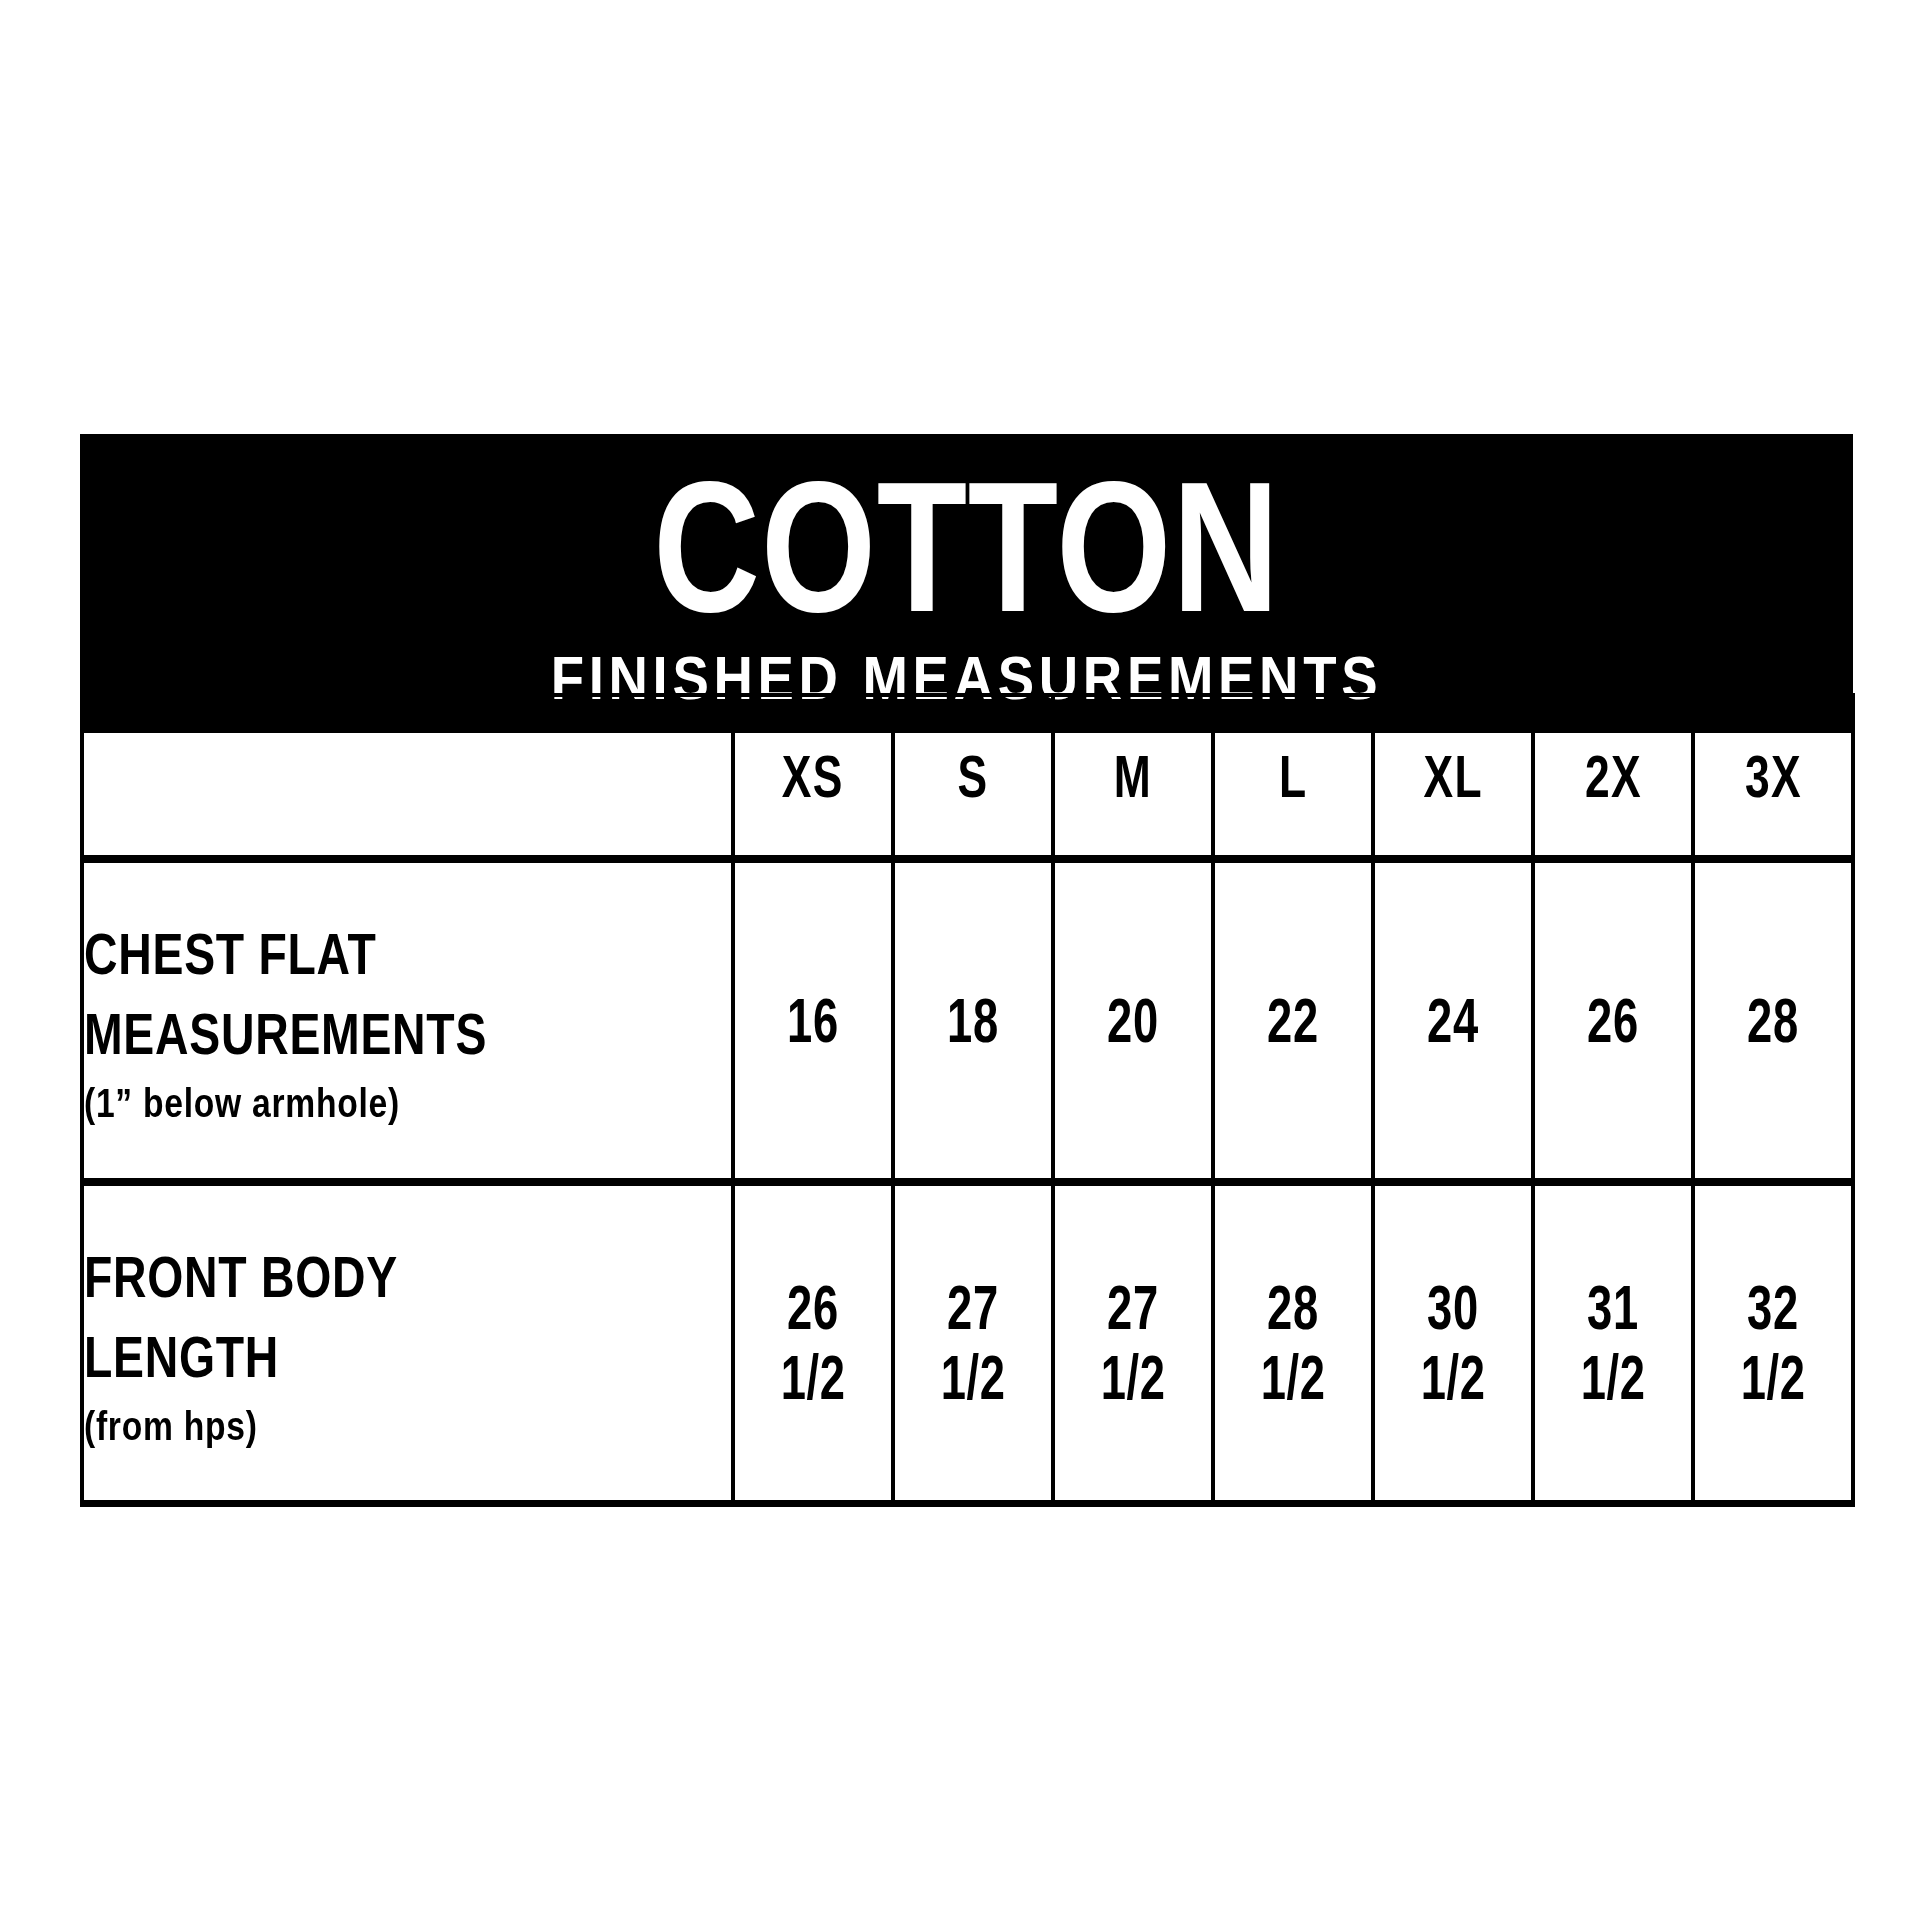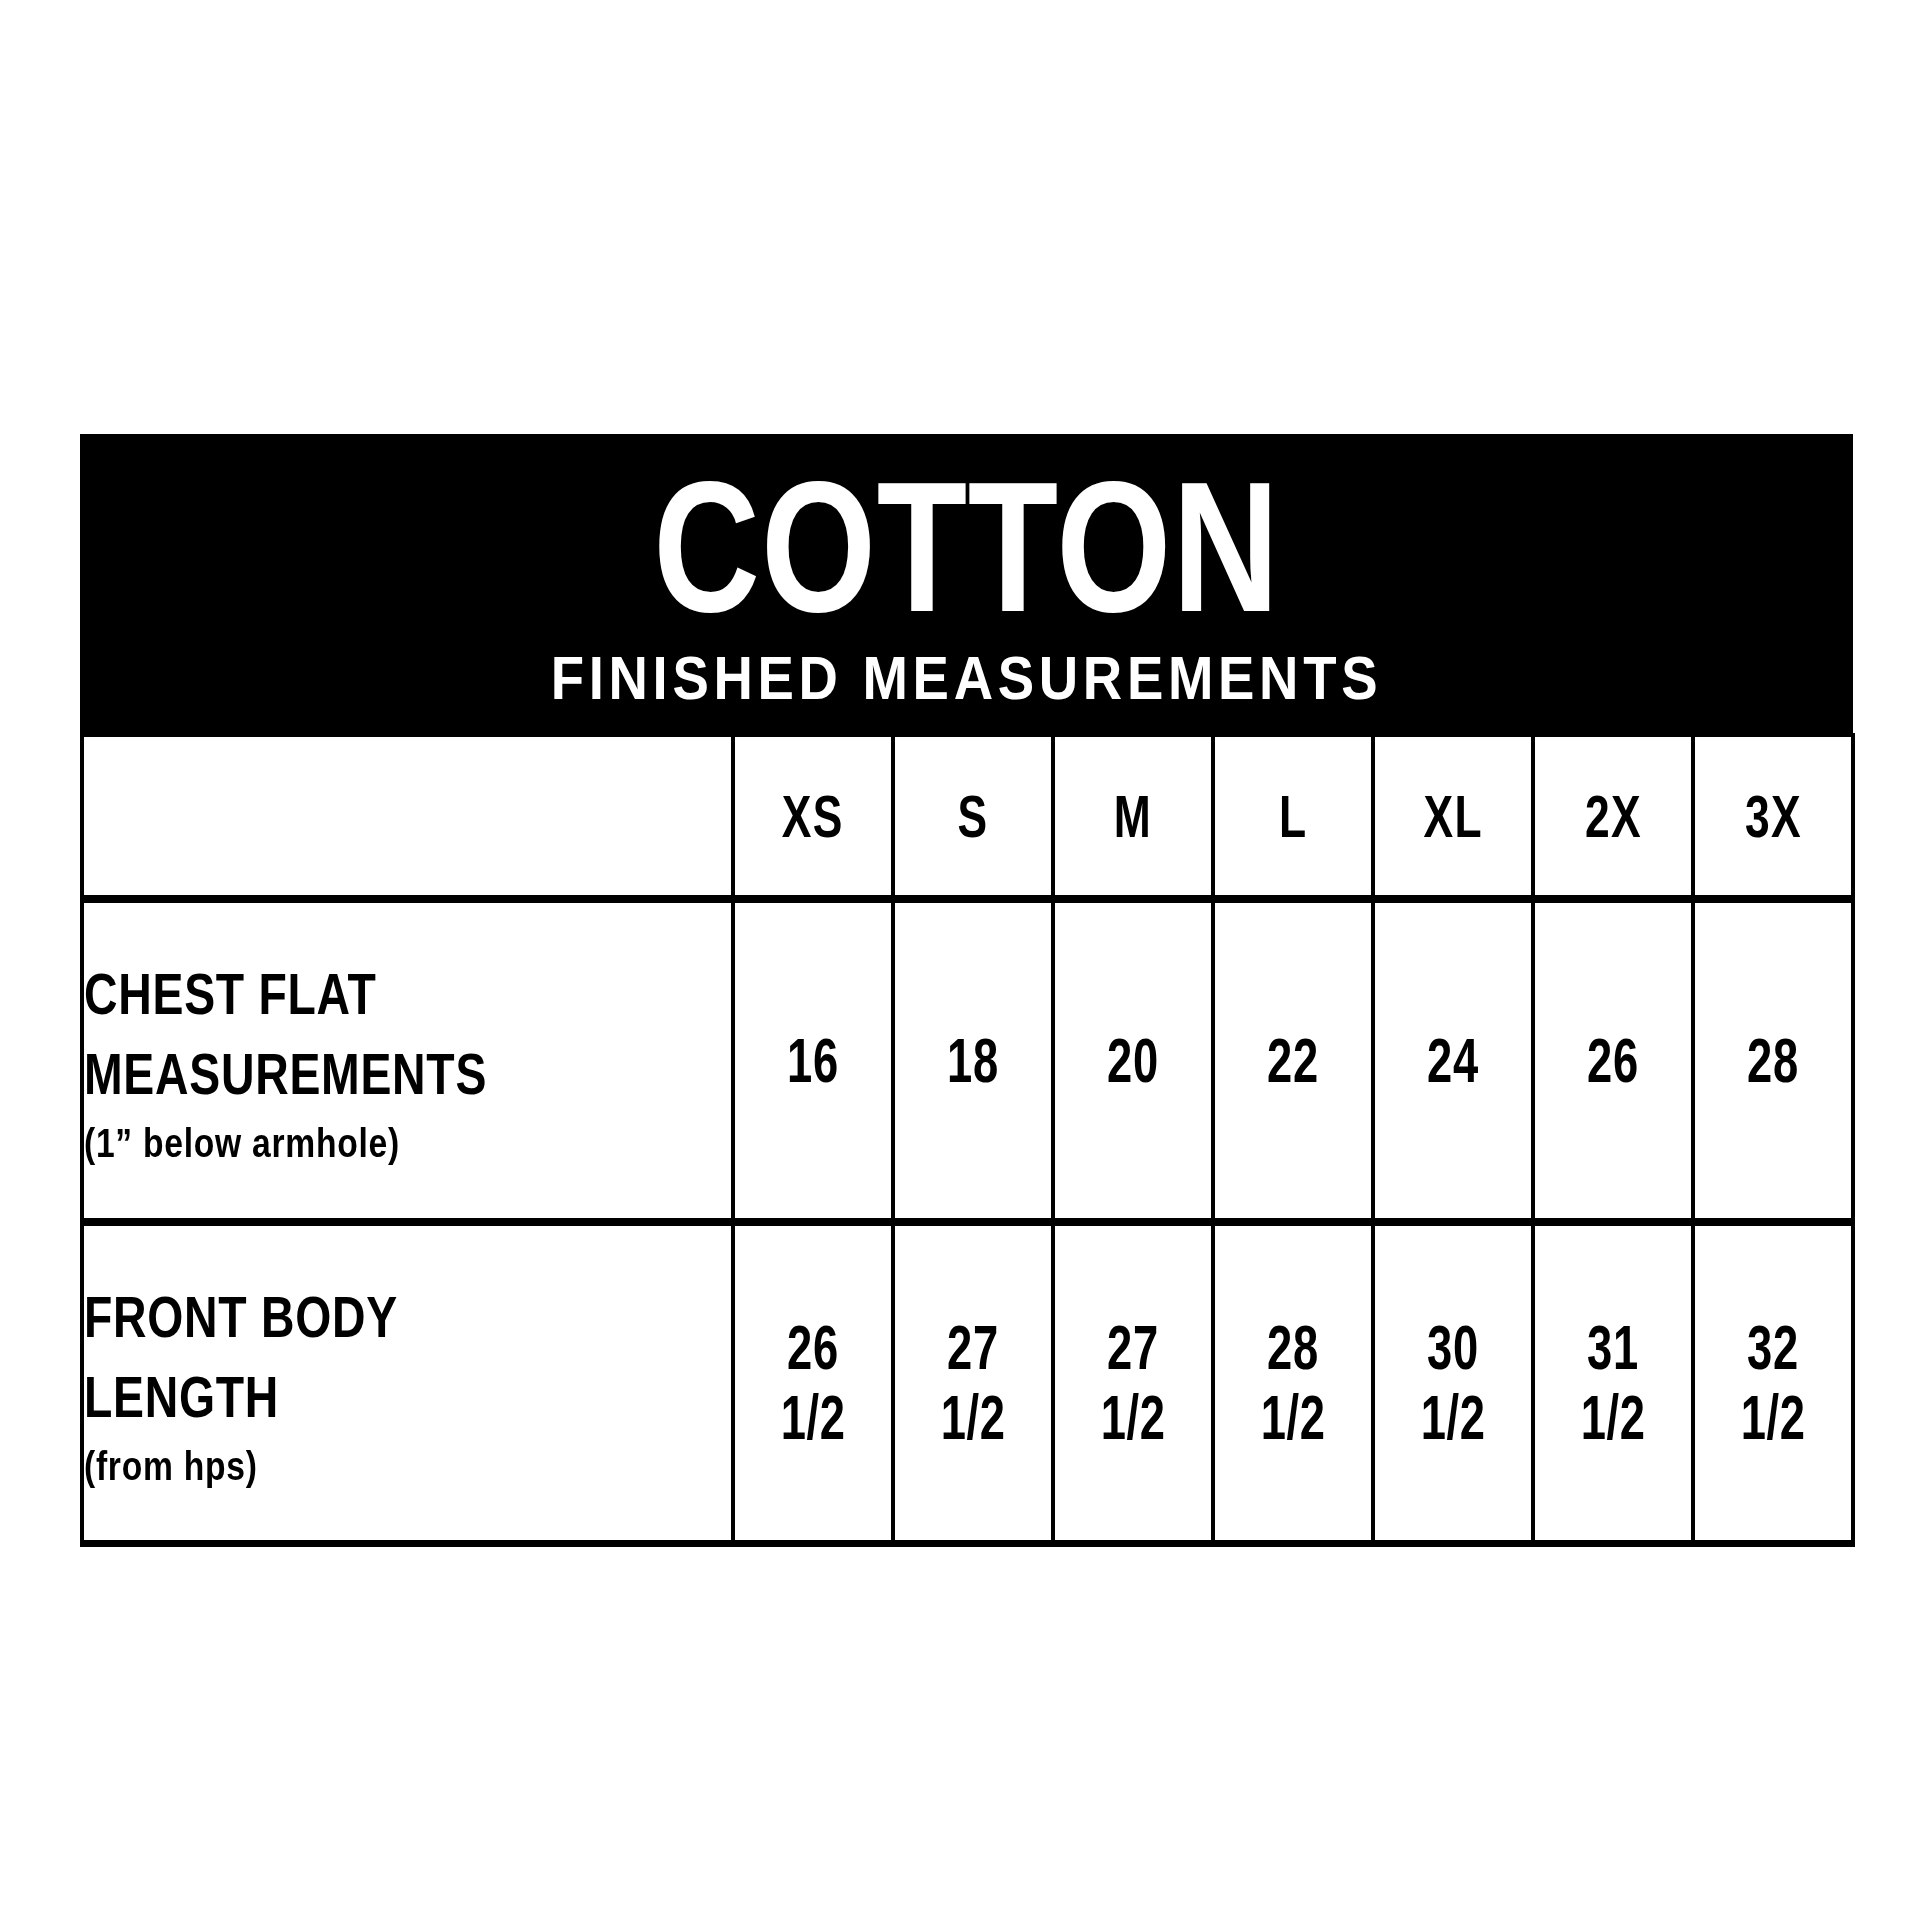--- a/index.html
+++ b/index.html
@@ -52,21 +52,21 @@
     letter-spacing: 5.3px;
     transform: scaleX(0.88);
     transform-origin: center center;
     margin-top: 6.2px;
   }
 
   
   table.size-table {
     position: absolute;
     left: 80px;
-    top: 733px;
+    top: 693px;
     width: 1773px;
     border-collapse: collapse;
     table-layout: fixed;
     border: 4px solid #000000;
     border-bottom-width: 7px;
     padding-left: 48px;
   }
   table.size-table td {
     border: 4px solid #000000;
     vertical-align: middle;

